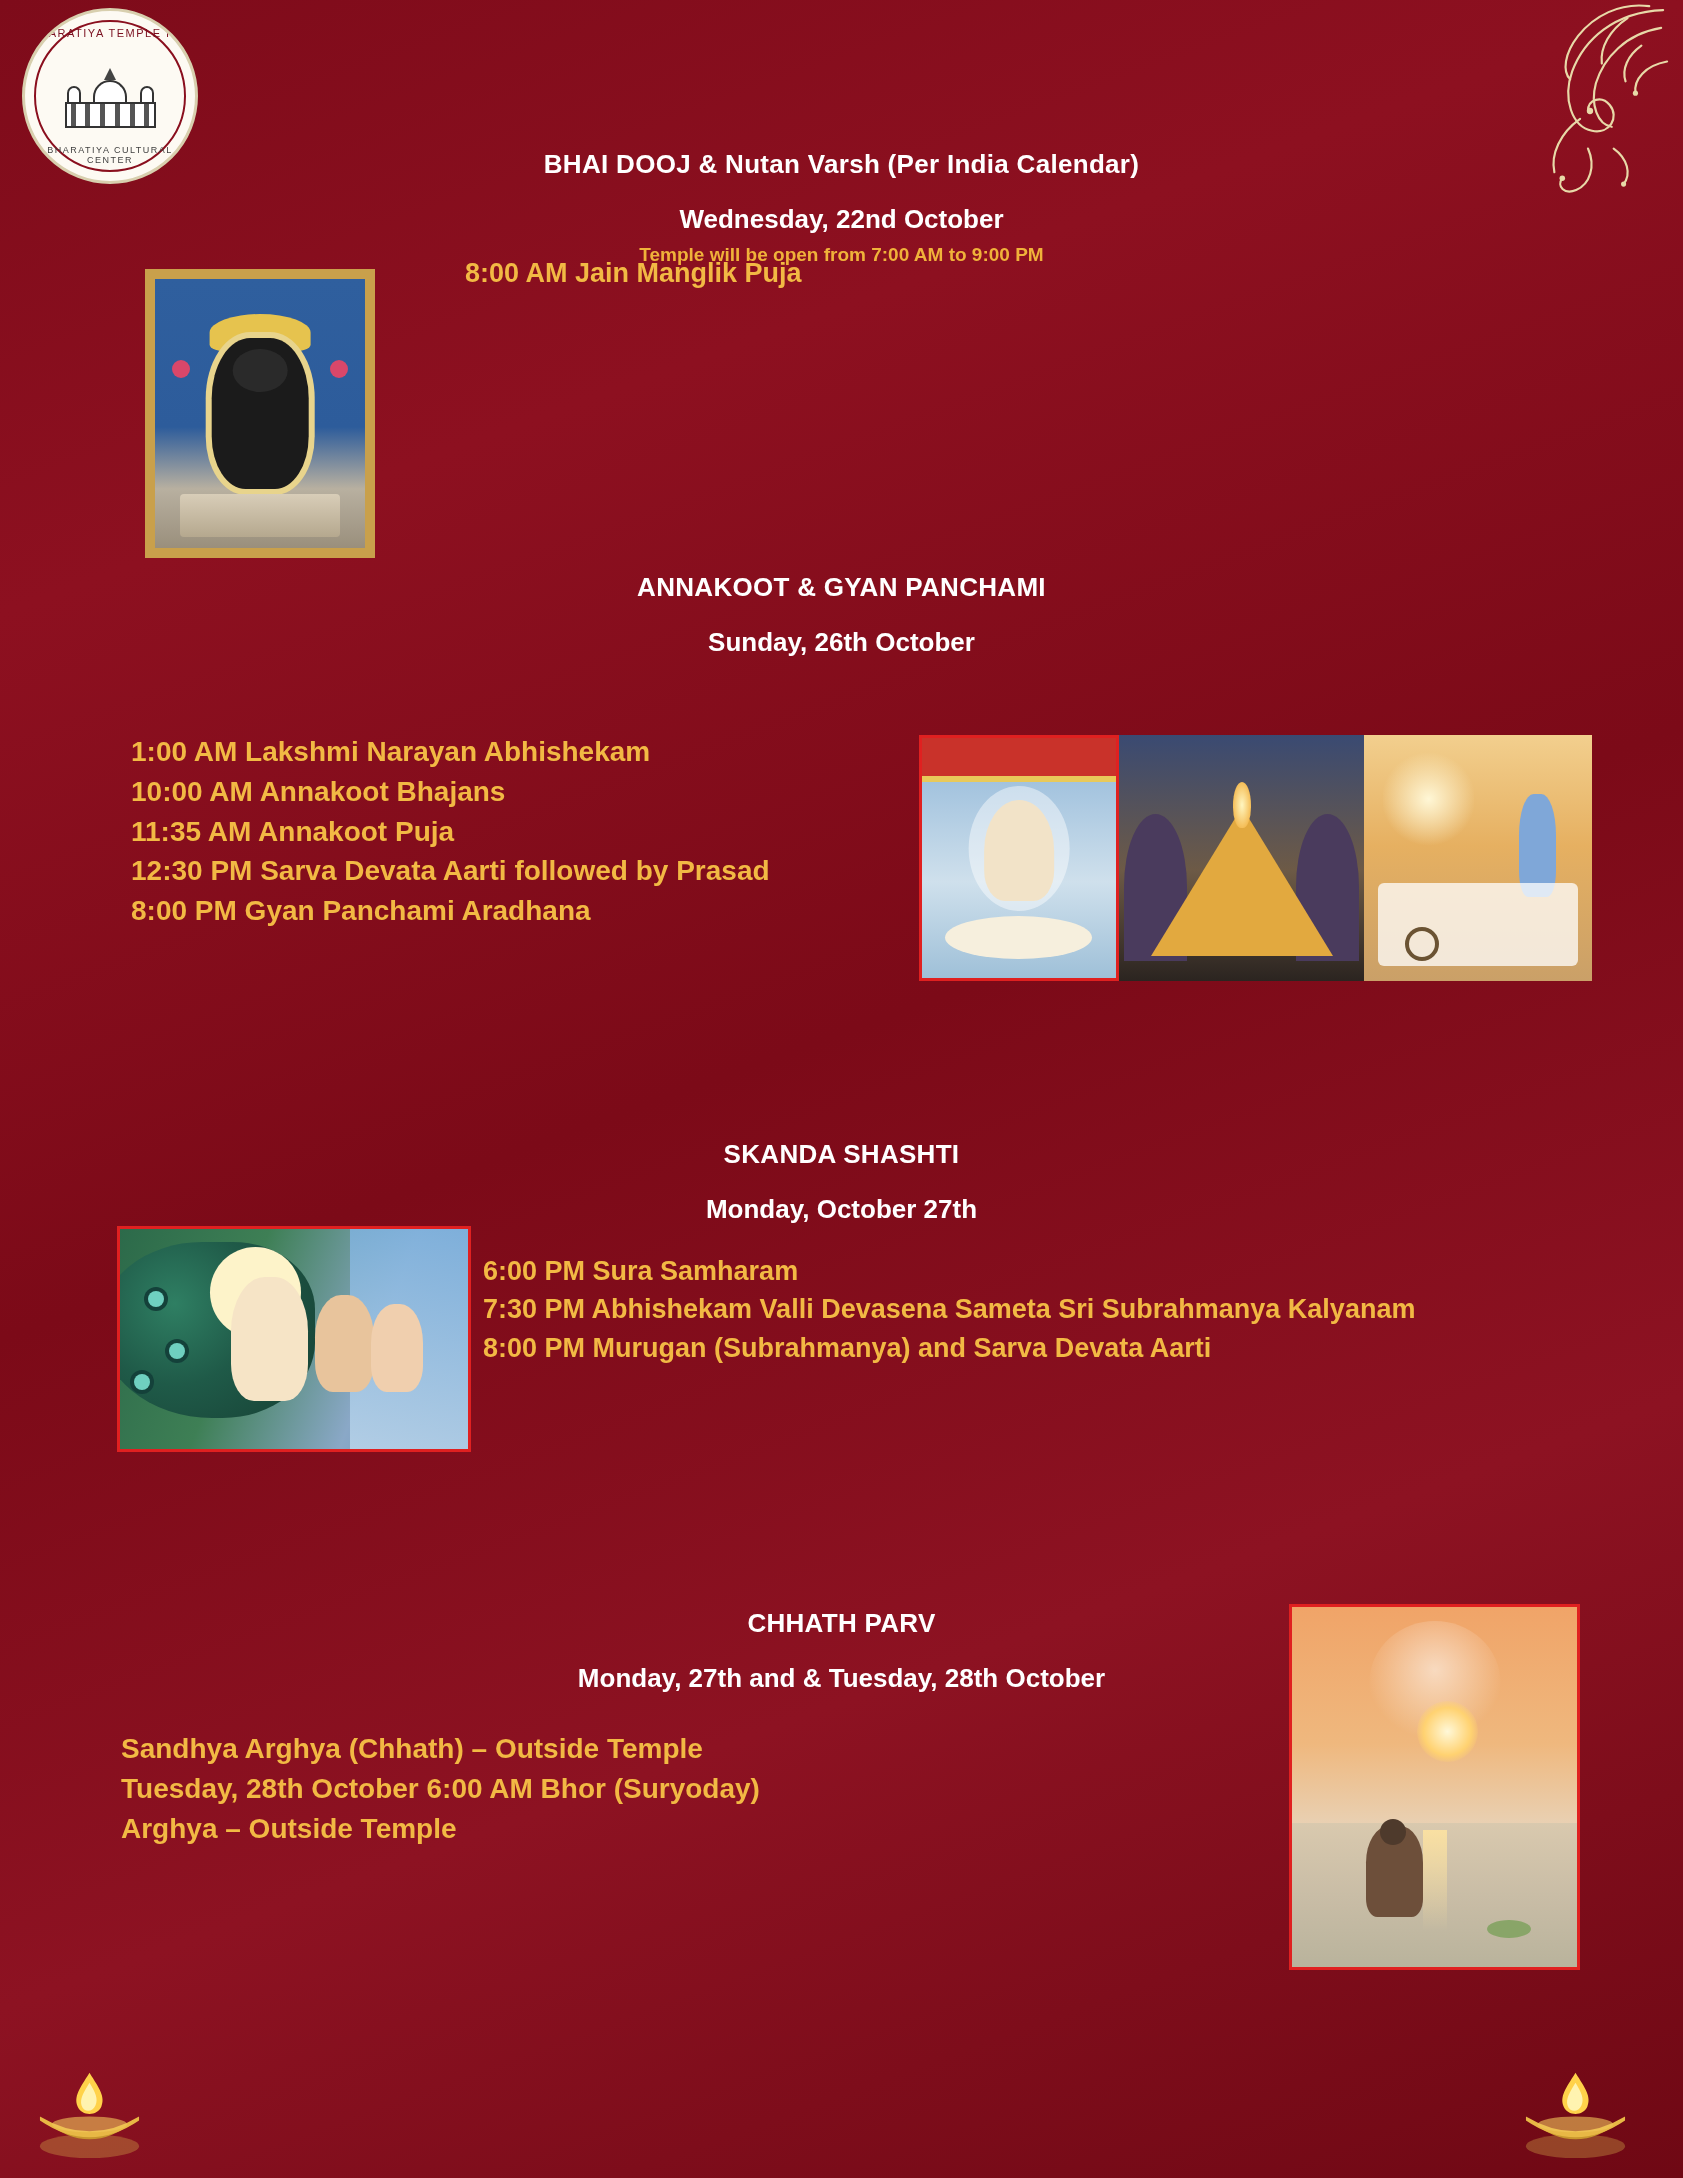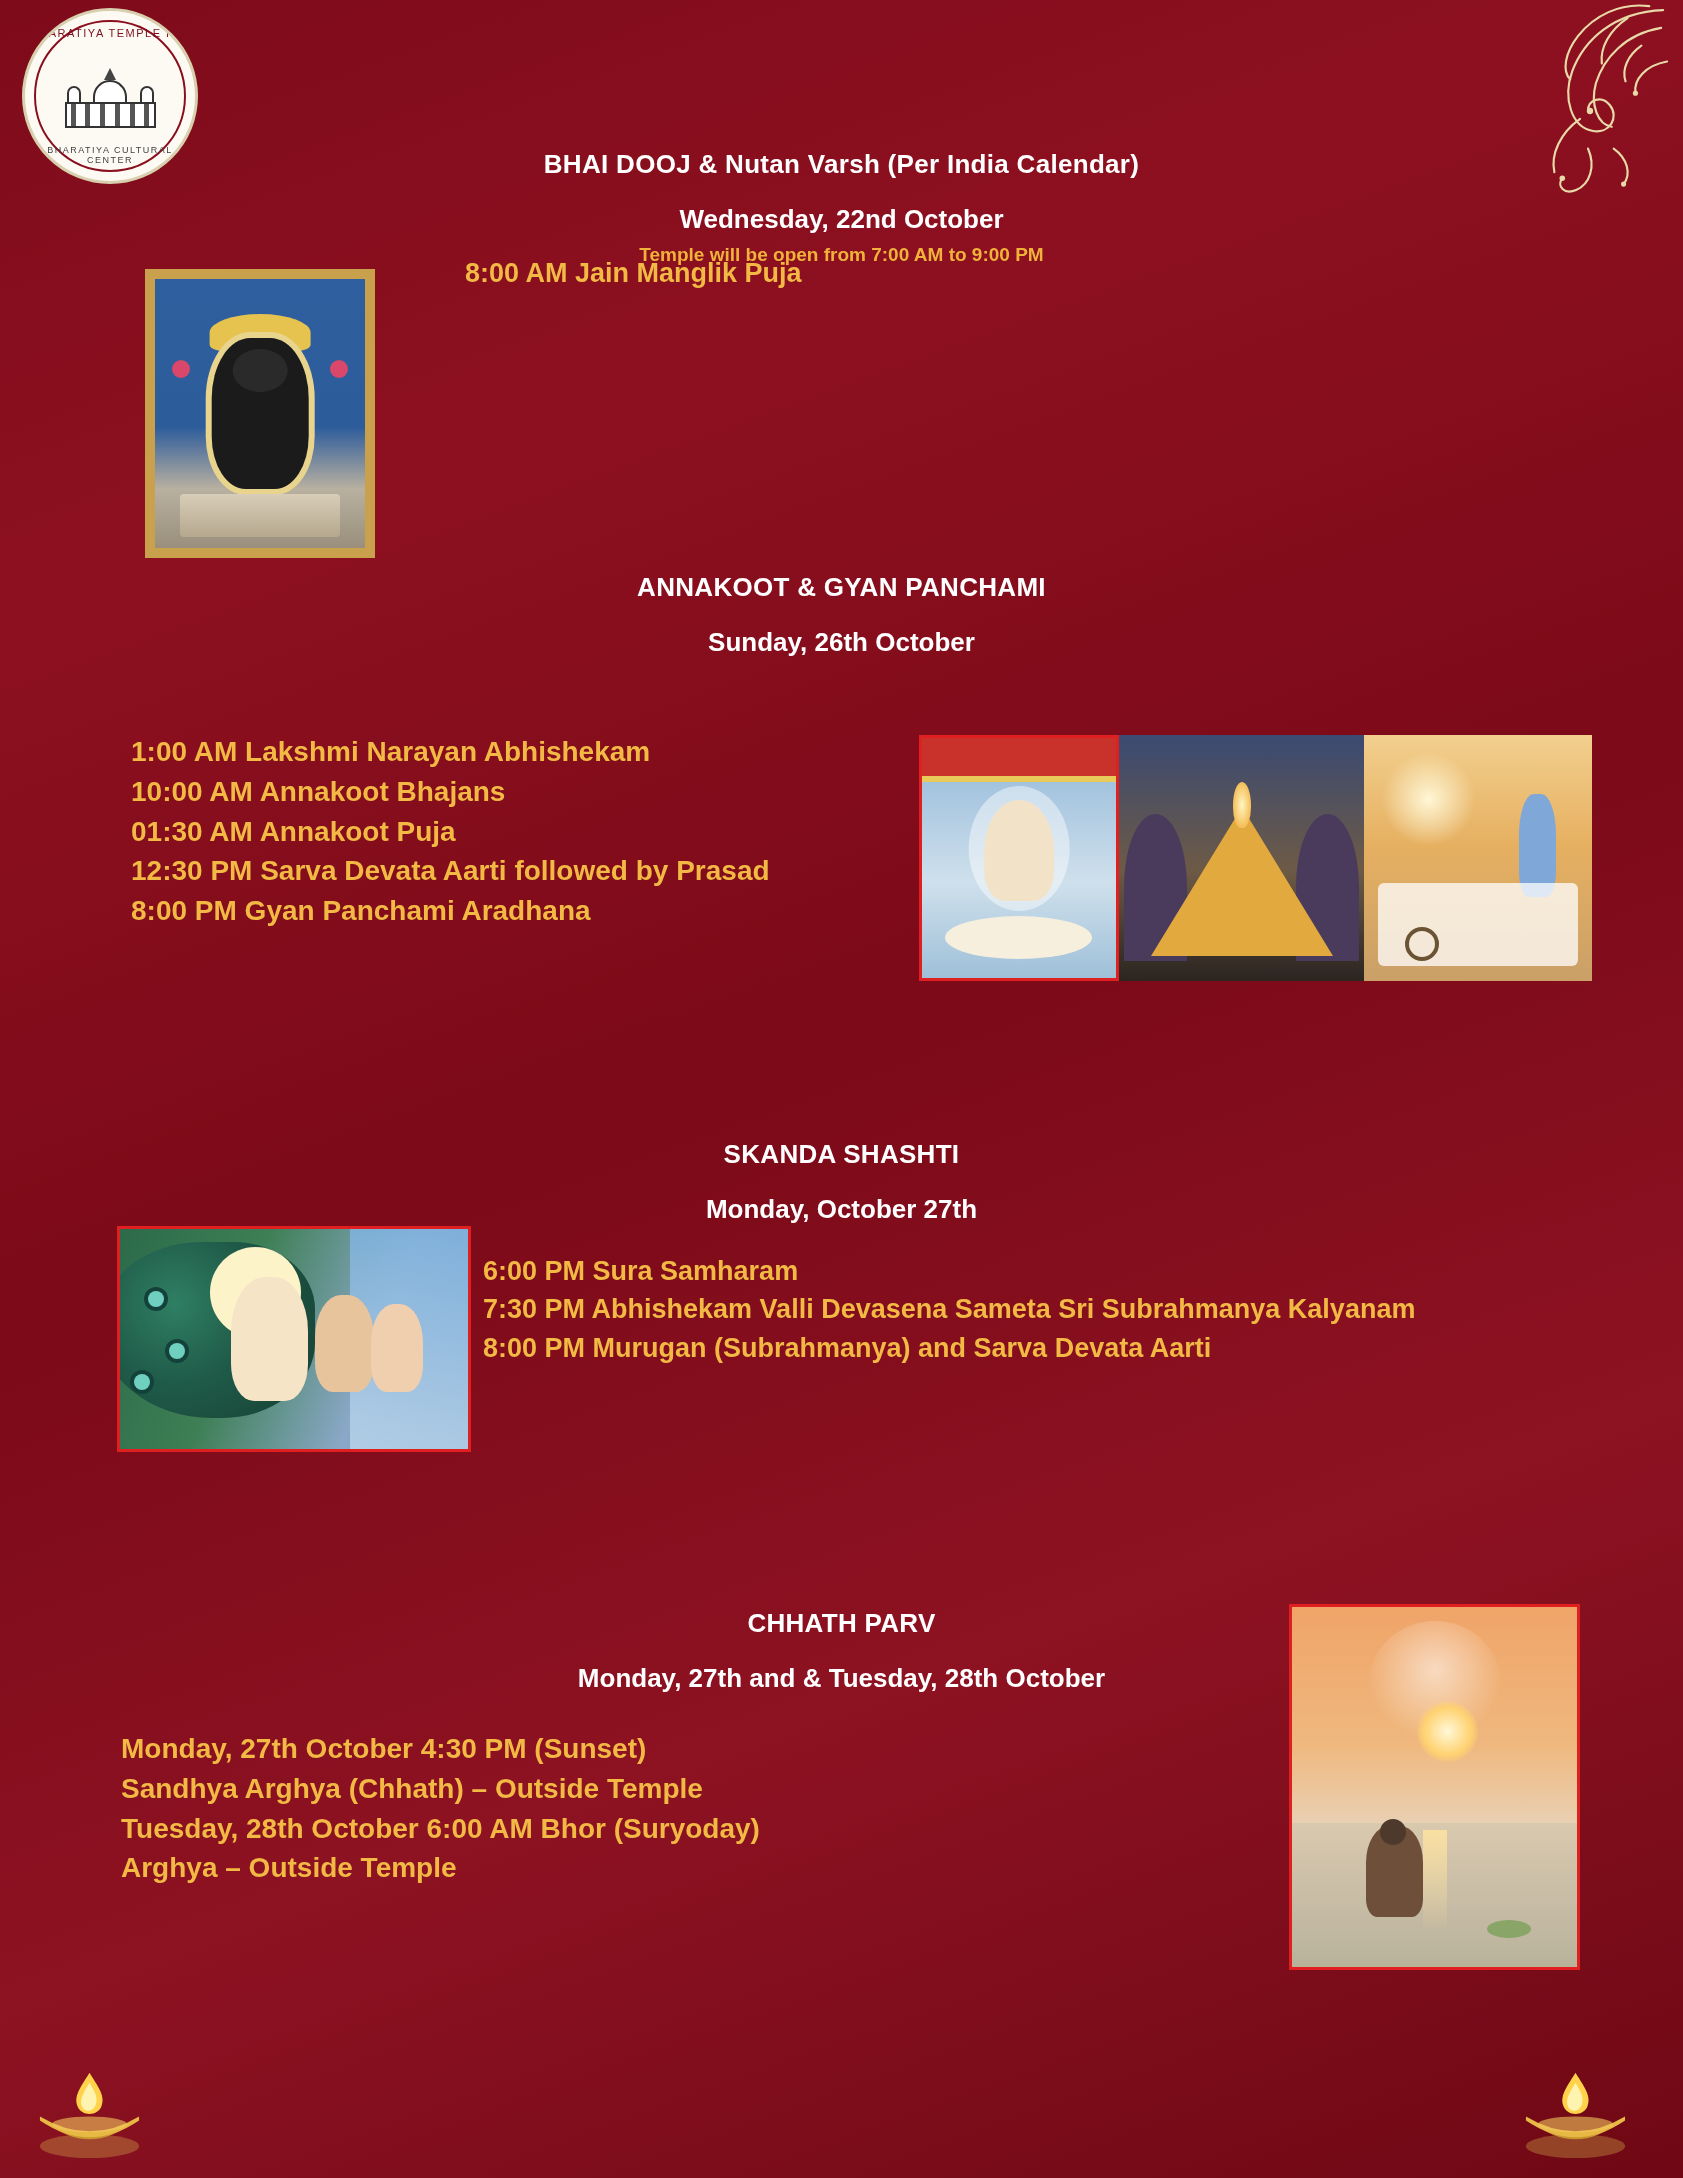--- a/index.html
+++ b/index.html
@@ -264,21 +264,21 @@
 </div>
 
 <div class="section" style="top:572px;">
   <div class="hdr">
     <div class="title">ANNAKOOT &amp; GYAN PANCHAMI</div>
     <div class="date">Sunday, 26th October</div>
   </div>
   <div class="items" style="position:absolute; left:131px; top:160px; font-size:28px;">
     <div>1:00 AM Lakshmi Narayan Abhishekam</div>
     <div>10:00 AM Annakoot Bhajans</div>
-    <div>01:30 AM Annakoot Puja</div>
+    <div>11:35 AM Annakoot Puja</div>
     <div>12:30 PM Sarva Devata Aarti followed by Prasad</div>
     <div>8:00 PM Gyan Panchami Aradhana</div>
   </div>
 </div>
 
 <div class="strip" style="left:919px; top:735px; width:673px; height:246px;">
   <div class="cell saraswati red-frame" style="width:200px; height:246px; border:3px solid #e02020;">
     <div class="band"></div>
     <div class="halo"></div>
     <div class="figure"></div>
@@ -321,21 +321,20 @@
   <div class="deity2"></div>
   <div class="deity3"></div>
 </div>
 
 <div class="section" style="top:1608px;">
   <div class="hdr">
     <div class="title">CHHATH PARV</div>
     <div class="date">Monday, 27th and &amp; Tuesday, 28th October</div>
   </div>
   <div class="items" style="position:absolute; left:121px; top:121px; font-size:28px;">
-    <div>Monday, 27th October 4:30 PM (Sunset)</div>
     <div> Sandhya Arghya (Chhath) – Outside Temple</div>
     <div>Tuesday, 28th October 6:00 AM Bhor (Suryoday)</div>
     <div> Arghya – Outside Temple</div>
   </div>
 </div>
 
 <div class="pic chhath red-frame" style="left:1289px; top:1604px; width:291px; height:366px;">
   <div class="goddess"></div>
   <div class="sun"></div>
   <div class="water"></div>

